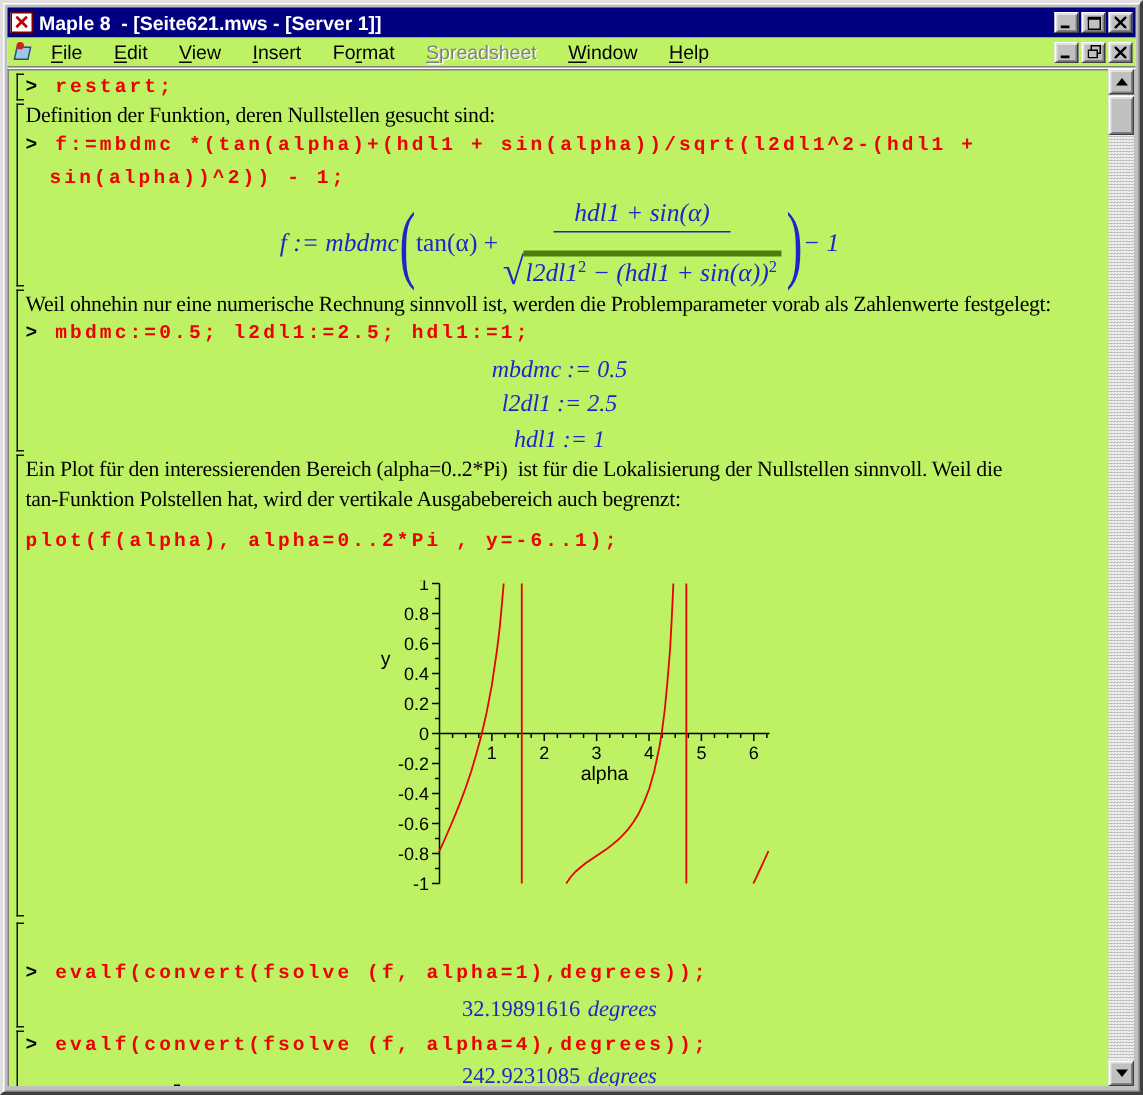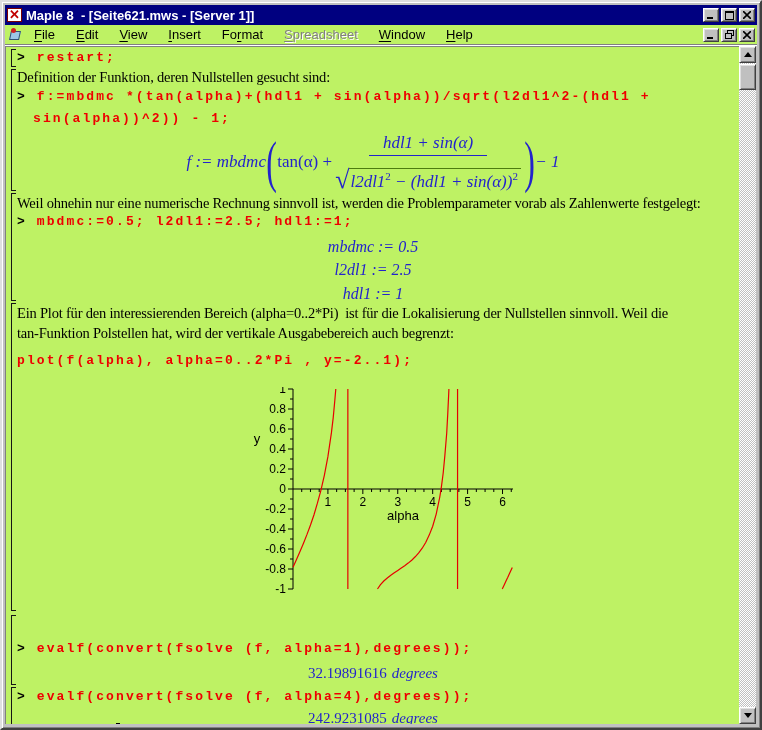--- a/index.html
+++ b/index.html
@@ -68,21 +68,21 @@
   .math-row { position:absolute; left:11px; width:712px; display:flex;
     align-items:center; justify-content:center; color:#2323cc;
     font-family:"Liberation Serif", serif; font-size:17px; font-style:italic; }
   .math-row .up { font-style:normal; }
   .bigp { font-style:normal; font-size:58px; font-weight:400; line-height:58px;
     transform:scaleX(0.55); margin:0 -4px; }
   .frac { display:inline-flex; flex-direction:column; align-items:center; margin:0 3px; }
   .frac .num { padding:0 14px 2px 14px; border-bottom:1px solid #2323cc; }
   .frac .den { display:flex; align-items:flex-end; padding-top:1px; }
   .rad { font-style:normal; font-size:26px; line-height:22px; }
-  .radicand { border-top:1px solid #4d7c0f; padding:1px 3px 0 1px;margin-top:11px; }
+  .radicand { border-top:4px solid #4d7c0f; padding:1px 3px 0 1px;margin-top:11px; }
   sup { font-size:11px; font-style:normal; }
 
   .cursor-dot { position:absolute; width:4px; height:4px; background:#000; }
 
   
   .plot-box { position:absolute; left:237px; top:340px; width:292px; height:222px; }
 
   
   .scrollbar { position:absolute; right:4px; top:44px; width:17px; bottom:4px;
     background-image:conic-gradient(#ffffff 25%, #c0c0c0 0 50%, #ffffff 0 75%, #c0c0c0 0);
@@ -189,21 +189,21 @@
     <div class="gbracket" style="top:146px; height:108px;"></div>
     <div class="textline" style="top:148px;">Weil ohnehin nur eine numerische Rechnung sinnvoll ist, werden die Problemparameter vorab als Zahlenwerte festgelegt:</div>
     <div class="codeline" style="left:11px; top:167px;"><span class="prompt">&gt;</span> <span class="code-red">mbdmc:=0.5; l2dl1:=2.5; hdl1:=1;</span></div>
     <div class="centered blue-out assign" style="top:191px;">mbdmc := 0.5</div>
     <div class="centered blue-out assign" style="top:214px;">l2dl1 := 2.5</div>
     <div class="centered blue-out assign" style="top:238px;">hdl1 := 1</div>
 
     <div class="gbracket" style="top:256px; height:308px;"></div>
     <div class="textline" style="top:258px;">Ein Plot für den interessierenden Bereich (alpha=0..2*Pi)  ist für die Lokalisierung der Nullstellen sinnvoll. Weil die</div>
     <div class="textline" style="top:278px;">tan-Funktion Polstellen hat, wird der vertikale Ausgabebereich auch begrenzt:</div>
-    <div class="codeline" style="left:11px; top:306px;"><span class="code-red">plot(f(alpha), alpha=0..2*Pi , y=-2..1);</span></div>
+    <div class="codeline" style="left:11px; top:306px;"><span class="code-red">plot(f(alpha), alpha=0..2*Pi , y=-6..1);</span></div>
     <div class="plot-box" id="plot-svg-container"><svg width="292" height="222" viewBox="0 0 292 222">
           <line x1="50" y1="2" x2="50" y2="202" stroke="#000000" stroke-width="1"></line>
           <line x1="50" y1="102" x2="270" y2="102" stroke="#000000" stroke-width="1"></line>
           <line x1="84.92063492063492" y1="102" x2="84.92063492063492" y2="107" stroke="#000000"></line>
           <text x="84.92063492063492" y="119" text-anchor="middle" font-size="12" font-family="Liberation Sans, sans-serif" fill="#000">1</text>
           <line x1="119.84126984126985" y1="102" x2="119.84126984126985" y2="107" stroke="#000000"></line>
           <text x="119.84126984126985" y="119" text-anchor="middle" font-size="12" font-family="Liberation Sans, sans-serif" fill="#000">2</text>
           <line x1="154.76190476190476" y1="102" x2="154.76190476190476" y2="107" stroke="#000000"></line>
           <text x="154.76190476190476" y="119" text-anchor="middle" font-size="12" font-family="Liberation Sans, sans-serif" fill="#000">3</text>
           <line x1="189.6825396825397" y1="102" x2="189.6825396825397" y2="107" stroke="#000000"></line>

